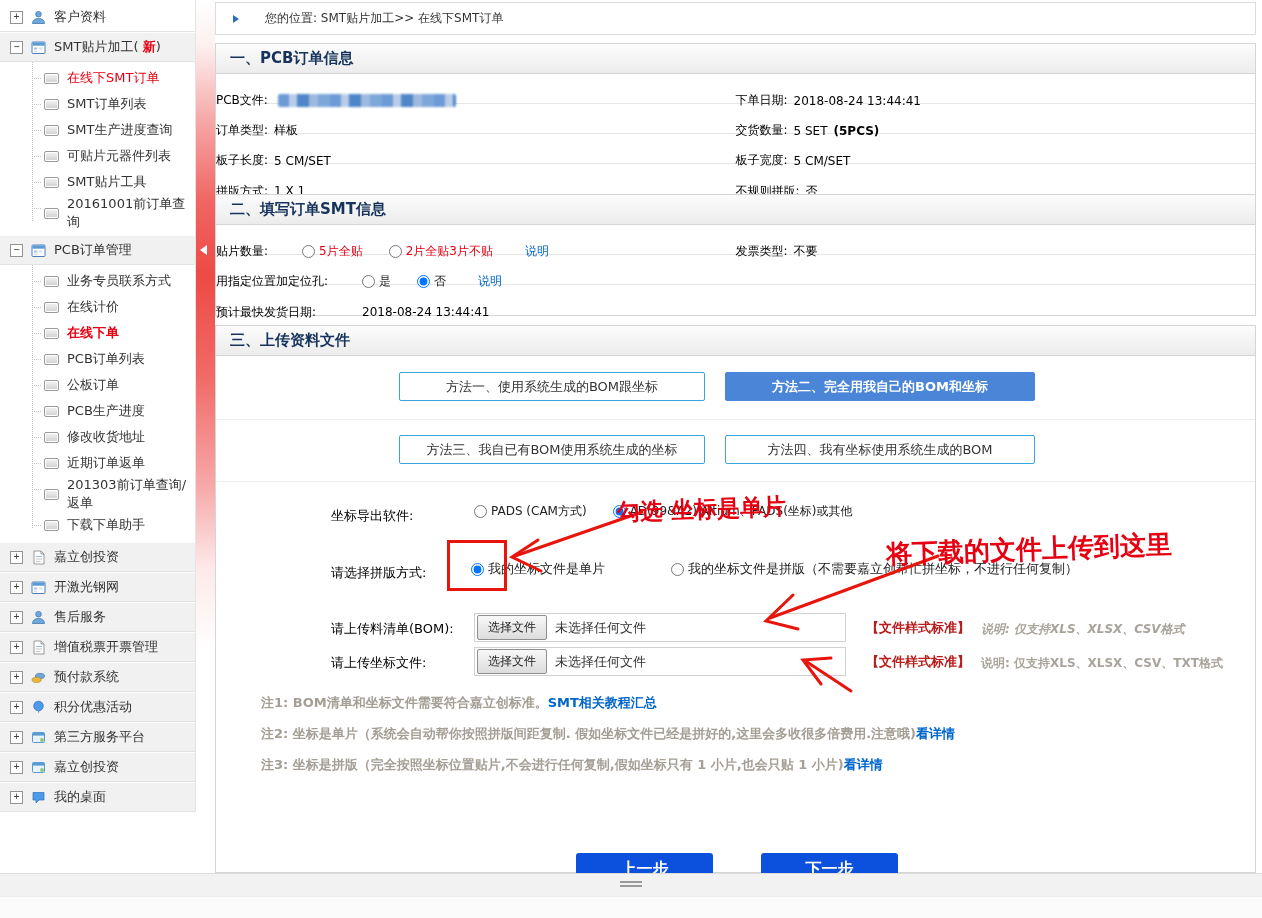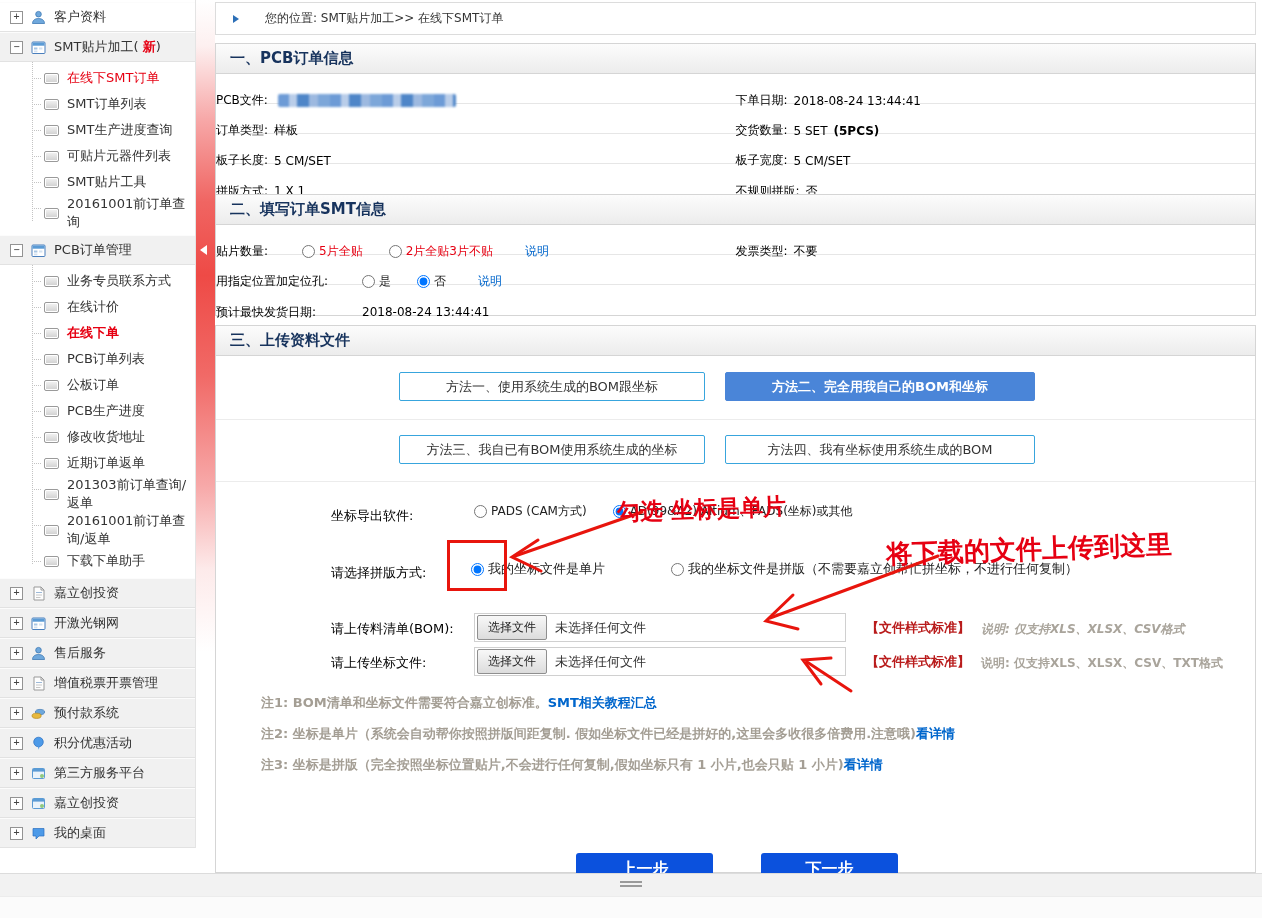--- a/index.html
+++ b/index.html
@@ -204,24 +204,20 @@
       <div class="side-child">
         <span class="leaf-icon"></span>
         <span>近期订单返单</span>
       </div>
       <div class="side-child">
         <span class="leaf-icon"></span>
         <span>201303前订单查询/返单</span>
       </div>
       <div class="side-child">
         <span class="leaf-icon"></span>
-        <span>20161001前订单查询/返单</span>
-      </div>
-      <div class="side-child">
-        <span class="leaf-icon"></span>
         <span>下载下单助手</span>
       </div>
     </div>
     <div class="side-group">
       <span class="expander">+</span>
       <span class="gicon">
         <svg width="15" height="15" viewBox="0 0 15 15">
           <path d="M3 1h7l3 3v10H3z" fill="#fdfdfd" stroke="#999"></path>
           <path d="M10 1v3h3" fill="none" stroke="#999"></path>
           <line x1="5" y1="6.5" x2="11" y2="6.5" stroke="#9db9d8"></line>

